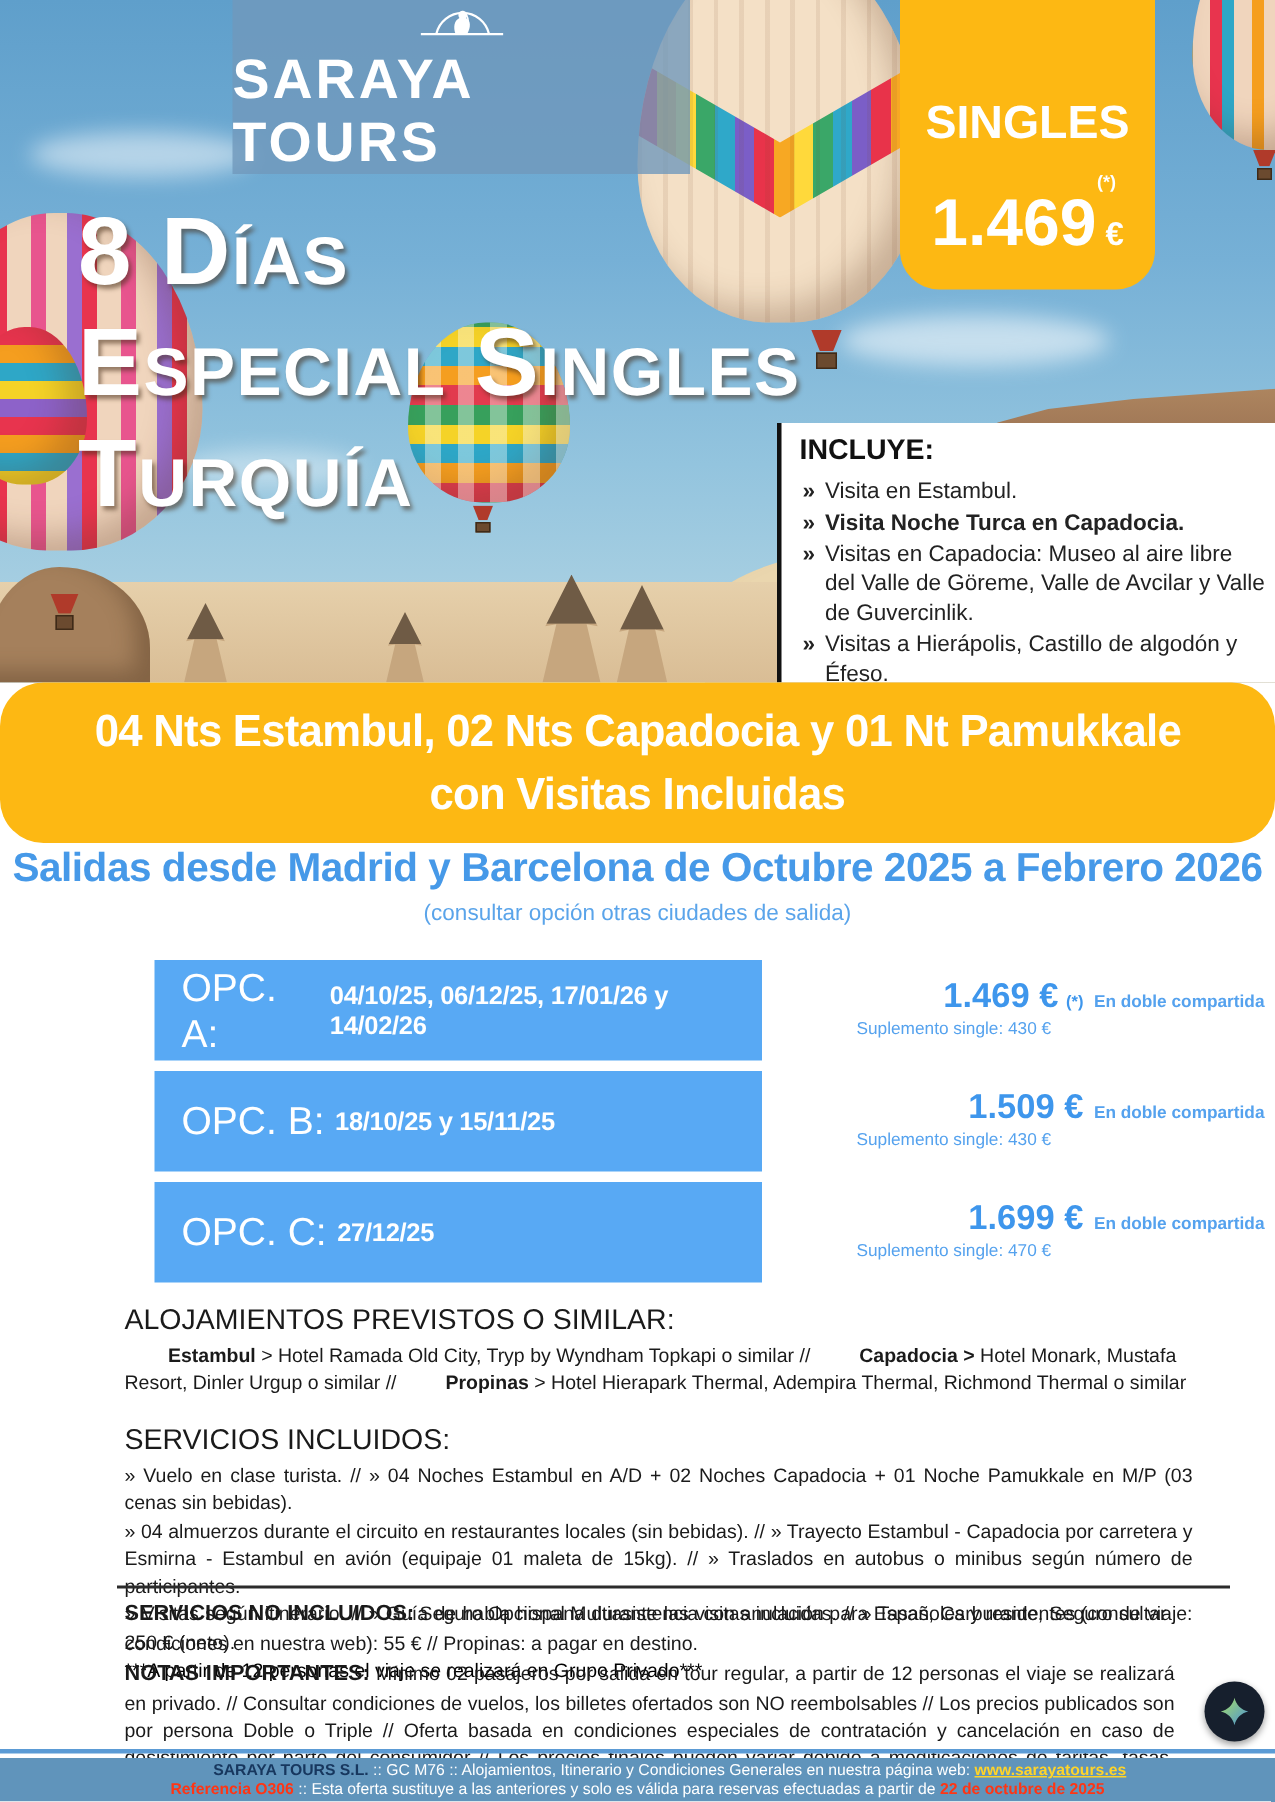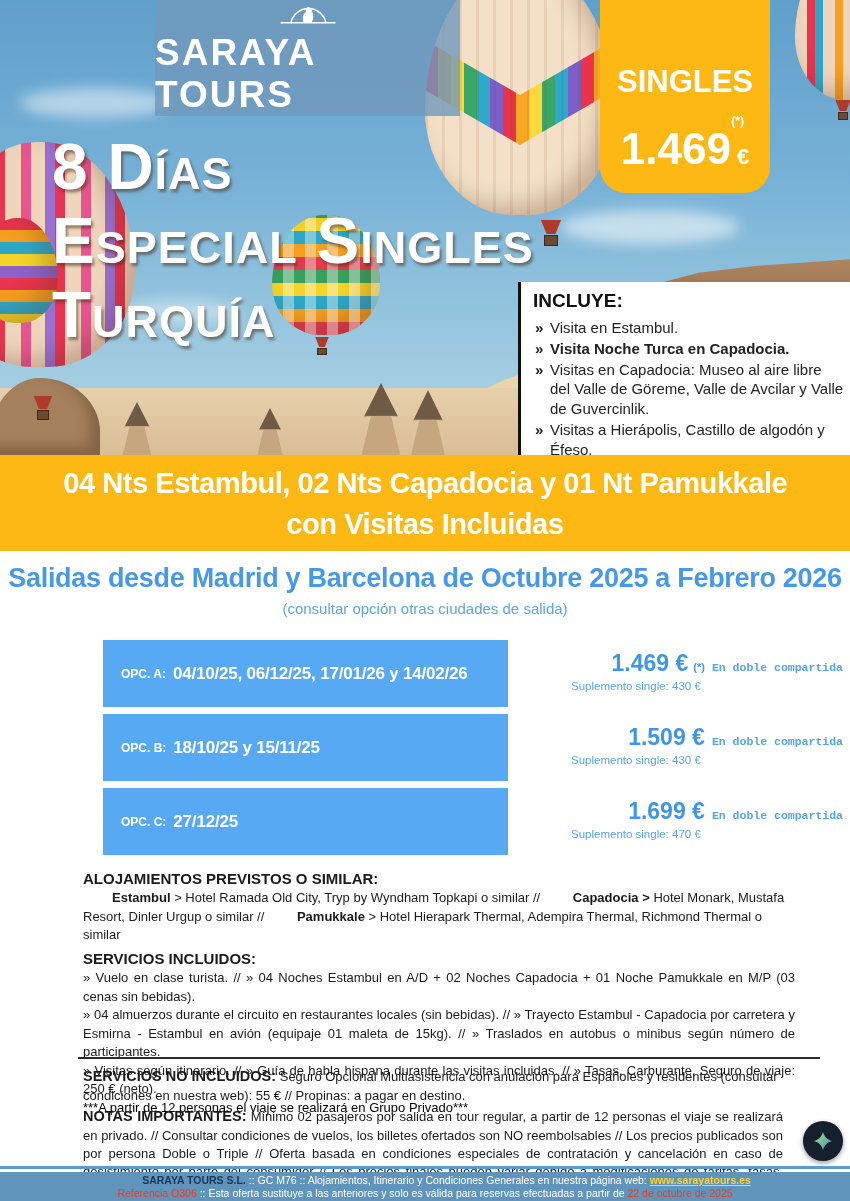--- a/index.html
+++ b/index.html
@@ -78,47 +78,47 @@
 
   .incluye{position:absolute;left:518px;top:282px;width:332px;height:173px;background:#fff;
     border-left:3px solid #111;box-sizing:border-box;padding:8px 6px 0 12px;}
   .incluye .ttl{font-size:19px;font-weight:bold;color:#111;}
   .incluye ul{list-style:none;margin:6px 0 0 0;padding:0;}
   .incluye li{position:relative;padding-left:17px;font-size:15px;color:#222;line-height:1.32;margin-bottom:1px;}
   .incluye li .bl{position:absolute;left:2px;top:0;font-weight:bold;}
   .incluye li.bold{font-weight:bold;}
 
   
-  .banner{position:absolute;left:0;top:455px;width:850px;height:96px;background:#FDB813;
-    display:flex;flex-direction:column;align-items:center;justify-content:center;}
+  .banner{position:absolute;left:0;top:455px;width:850px;height:107px;background:#FDB813;
+    display:flex;flex-direction:column;align-items:center;justify-content:center;border-radius:29px;}
   .banner div{color:#fff;font-weight:bold;font-size:30px;line-height:1.38;letter-spacing:-.5px;
     transform:scale(.97,1);white-space:nowrap;}
 
   
   .salidas-h{position:absolute;left:0;top:563px;width:850px;text-align:center;color:#4699E8;
     font-size:27px;font-weight:bold;letter-spacing:-.3px;}
   .salidas-sub{position:absolute;left:0;top:600px;width:850px;text-align:center;color:#5aa4ea;font-size:15px;}
 
   .opt-bar{position:absolute;left:103px;width:405px;height:67px;background:#58A9F4;color:#fff;
     display:flex;align-items:center;padding-left:18px;box-sizing:border-box;}
-  .opt-bar .lab{font-size:12px;font-weight:bold;margin-right:7px;}
+  .opt-bar .lab{font-size:26px;font-weight:normal;margin-right:7px;}
   .opt-bar .dat{font-size:17px;font-weight:bold;letter-spacing:-.2px;}
   .oba{top:640px;} .obb{top:714px;} .obc{top:788px;}
 
   .price-blk{position:absolute;left:543px;width:300px;color:#3E96EC;}
   .pba{top:650px;} .pbb{top:724px;} .pbc{top:798px;}
   .price-blk .row1{display:flex;align-items:baseline;justify-content:flex-end;}
   .price-blk .pr{font-size:23px;font-weight:bold;}
   .price-blk .pa{font-size:11px;font-weight:bold;margin-left:5px;}
-  .price-blk .pn{font-size:11.5px;color:#55A2EE;margin-left:7px;font-weight:bold;font-family:Liberation Mono, monospace;}
+  .price-blk .pn{font-size:11.5px;color:#55A2EE;margin-left:7px;font-weight:bold;}
   .price-blk .sup{font-size:11.5px;color:#55A2EE;margin-top:3px;padding-left:28px;}
 
   
   .sec{position:absolute;left:83px;width:712px;color:#1a1a1a;font-size:13px;line-height:1.42;}
-  .sec .st{font-size:15px;font-weight:bold;}
+  .sec .st{font-size:19px;font-weight:normal;}
   .aloja{top:868px;}
   .serv{top:948px;}
   .serv .ln{text-align:justify;}
   .rednote{color:#000000;font-weight:normal;margin-top:1px;}
   .divider{position:absolute;left:78px;top:1057px;width:742px;border-top:2px solid #2b2b2b;}
   .noinc{top:1066px;}
   .notas{top:1106px;width:700px;text-align:justify;}
   .inline-t{font-size:14.5px;font-weight:bold;}
   b{font-weight:bold;margin-left:29px;}
 
@@ -126,21 +126,21 @@
   .widget{position:absolute;left:803px;top:1121px;width:40px;height:40px;border-radius:50%;
     background:#161f2d;display:flex;align-items:center;justify-content:center;cursor:pointer;
     box-shadow:0 2px 5px rgba(0,0,0,.4);}
 
   
   .pre-footer{position:absolute;left:0;top:1166px;width:850px;height:3px;background:#5b9bd5;}
   .footer{position:absolute;left:0;top:1172px;width:850px;height:29px;background:#6094BB;
     text-align:center;font-size:10.5px;line-height:13px;color:#fff;padding-top:2px;box-sizing:border-box;}
   .footer .brand-n{color:#17375E;font-weight:bold;padding-left:43px;}
   .footer a{color:#FFD428;font-weight:bold;text-decoration:underline;text-align:right;}
-  .footer .red{color:#FF3514;font-weight:normal;}
+  .footer .red{color:#FF3514;font-weight:bold;}
 </style>
 </head>
 <body>
 
 <div class="page">
 
   <div class="hero">
     <div class="cloud c1"></div>
     <div class="cloud c2"></div>
     <div class="cloud c3"></div>
@@ -253,21 +253,21 @@
   <div class="price-blk pbc">
     <div class="row1">
       <span class="pr">1.699 €</span>
       <span class="pn">En doble compartida</span>
     </div>
     <div class="sup">Suplemento single: 470 €</div>
   </div>
 
   <div class="sec aloja">
     <div class="st">ALOJAMIENTOS PREVISTOS O SIMILAR:</div>
-    <div><b>Estambul</b><span> &gt; Hotel Ramada Old City, Tryp by Wyndham Topkapi o similar //  </span><b>Capadocia &gt;</b><span>  Hotel Monark, Mustafa Resort, Dinler Urgup o similar // </span><b>Pamukkale</b><span> &gt; Hotel Hierapark Thermal, Adempira Thermal, Richmond Thermal o similar</span></div>
+    <div><b>Estambul</b><span> &gt; Hotel Ramada Old City, Tryp by Wyndham Topkapi o similar //  </span><b>Capadocia &gt;</b><span>  Hotel Monark, Mustafa Resort, Dinler Urgup o similar // </span><b>Propinas</b><span> &gt; Hotel Hierapark Thermal, Adempira Thermal, Richmond Thermal o similar</span></div>
   </div>
 
   <div class="sec serv">
     <div class="st">SERVICIOS INCLUIDOS:</div>
     <div class="ln">» Vuelo en clase turista. // » 04 Noches Estambul en A/D + 02 Noches Capadocia + 01 Noche Pamukkale en M/P (03 cenas sin bebidas).</div>
     <div class="ln">» 04 almuerzos durante el circuito en restaurantes locales (sin bebidas). // » Trayecto Estambul - Capadocia por carretera y Esmirna - Estambul en avión (equipaje 01 maleta de 15kg). // » Traslados en autobus o minibus según número de participantes.</div>
     <div class="ln">» Visitas según itinerario. // » Guía de habla hispana durante las visitas incluidas. // » Tasas, Carburante, Seguro de viaje: 250 € (neto).</div>
     <div class="rednote">***A partir de 12 personas el viaje se realizará en Grupo Privado***</div>
   </div>
 

